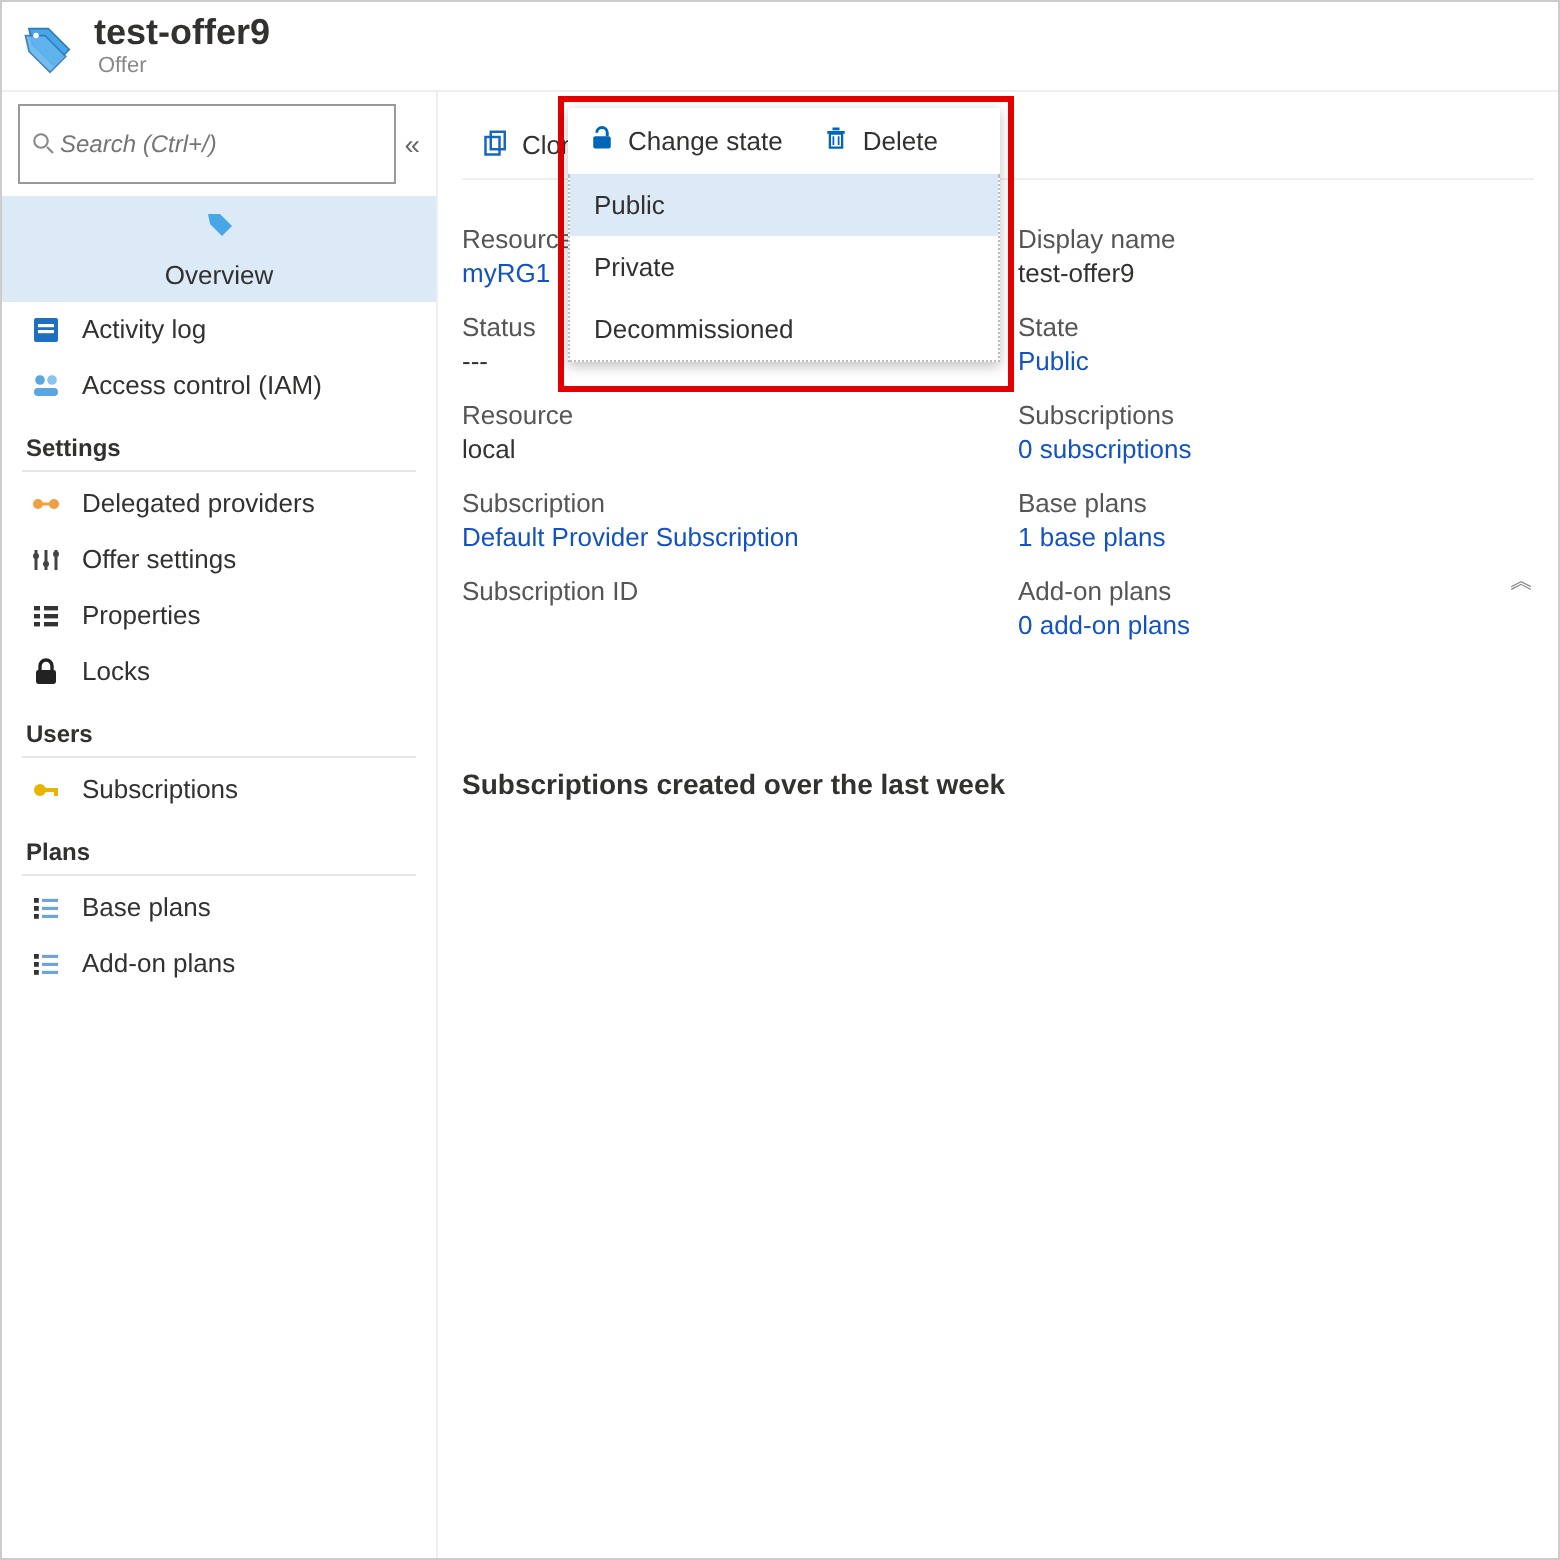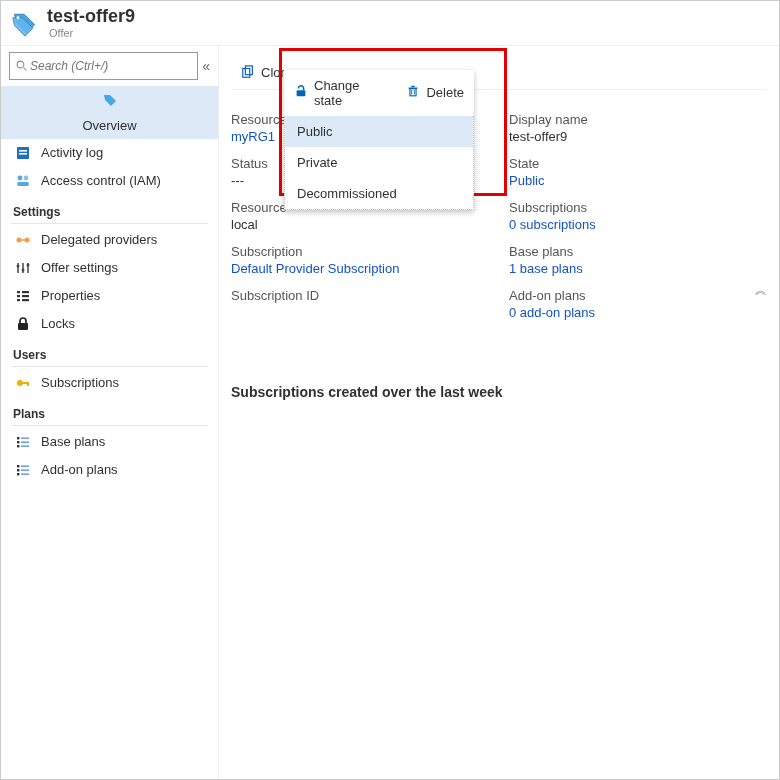--- a/index.html
+++ b/index.html
@@ -5,33 +5,33 @@
   * { box-sizing: border-box; font-family: "Segoe UI", Arial, sans-serif; }
   body { margin:0; background:#fff; width:780px; height:780px; border:1px solid #ccc; position:relative; overflow:hidden; color:#323130;}
   .header { display:flex; align-items:center; padding:6px 10px; border-bottom:1px solid #eee;}
   .tag-icon{ width:28px; height:28px; margin-right:8px; }
   .title-block { display:flex; flex-direction:column; }
   .title { font-size:18px; font-weight:600; line-height:1.1;}
   .subtitle{ font-size:11px; color:#888; margin-left:2px;}
   .body { display:flex; height:calc(100% - 42px);}
   .leftpane { width:218px; border-right:1px solid #eee; display:flex; flex-direction:column; padding-top:6px;}
   .search-wrap{display:flex;align-items:center;gap:4px;padding:0 8px 6px 8px;}
-  .search-box{flex:1;display:flex;align-items:center;border:1px solid #999;padding:3px 6px;background:#fff;height:28px;}
+  .search-box{flex:1;display:flex;align-items:center;border:1px solid #999;padding:3px 6px;background:#fff;height:40px;}
   .search-box input{border:none;outline:none;font-size:12px;font-style:italic;color:#888;flex:1;}
   .chev{font-size:14px;color:#666;}
   .nav-item{display:flex;align-items:center;gap:10px;padding:6px 14px;font-size:13px;cursor:pointer;}
   .nav-item.active{background:#dceaf7;flex-direction:column;}
   .nav-icon{width:16px;height:16px;display:flex;align-items:center;justify-content:center;}
   .section-label{font-size:12px;font-weight:600;padding:10px 12px 4px 12px;}
   .section-rule{border-bottom:1px solid #e6e6e6;margin:0 10px 2px 10px;}
   .main{flex:1;position:relative;padding:10px 12px;}
   .toolbar{display:flex;align-items:center;height:34px;border-bottom:1px solid #eee;margin-bottom:10px;}
   .tbtn{display:flex;align-items:center;gap:6px;font-size:13px;padding:6px 10px;cursor:pointer;color:#323130;}
   .highlight-box{position:absolute;left:60px;top:2px;width:228px;height:148px;border:3px solid #e40000;pointer-events:none;}
-  .dropdown-panel{position:absolute;left:65px;top:24px;width:190px;box-shadow:0 2px 6px rgba(0,0,0,0.25);background:#fff;z-index:5;}
+  .dropdown-panel{position:absolute;left:65px;top:8px;width:216px;box-shadow:0 2px 6px rgba(0,0,0,0.25);background:#fff;z-index:5;}
   .dd-header{display:flex;}
   .dd-headbtn{display:flex;align-items:center;gap:6px;font-size:13px;padding:8px 10px;cursor:pointer;}
   .dd-headbtn .ic{color:#0067b8;}
   .dd-body{border:1px dotted #bbb;border-top:none;}
   .dd-row{padding:8px 12px;font-size:13px;cursor:pointer;}
   .dd-row.hover{background:#dceaf7;}
   .detail-grid{display:grid;grid-template-columns:1fr 1fr;column-gap:20px;font-size:13px;margin-top:10px;}
   .detail-grid .lbl{color:#555;margin-top:12px;}
   .detail-grid .val{margin-top:2px;}
   .link{color:#1353c1;cursor:pointer;}

